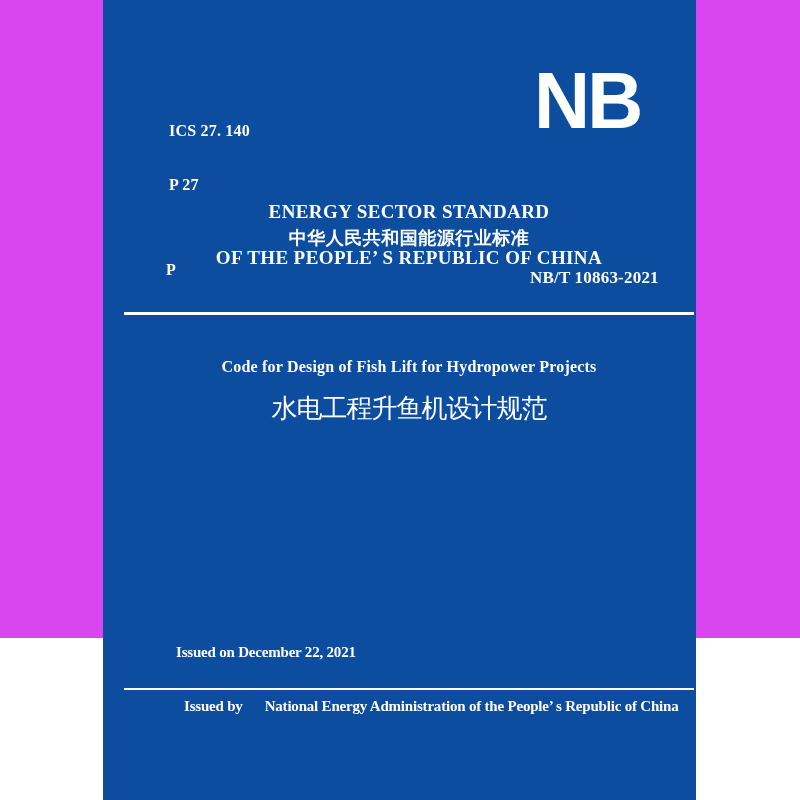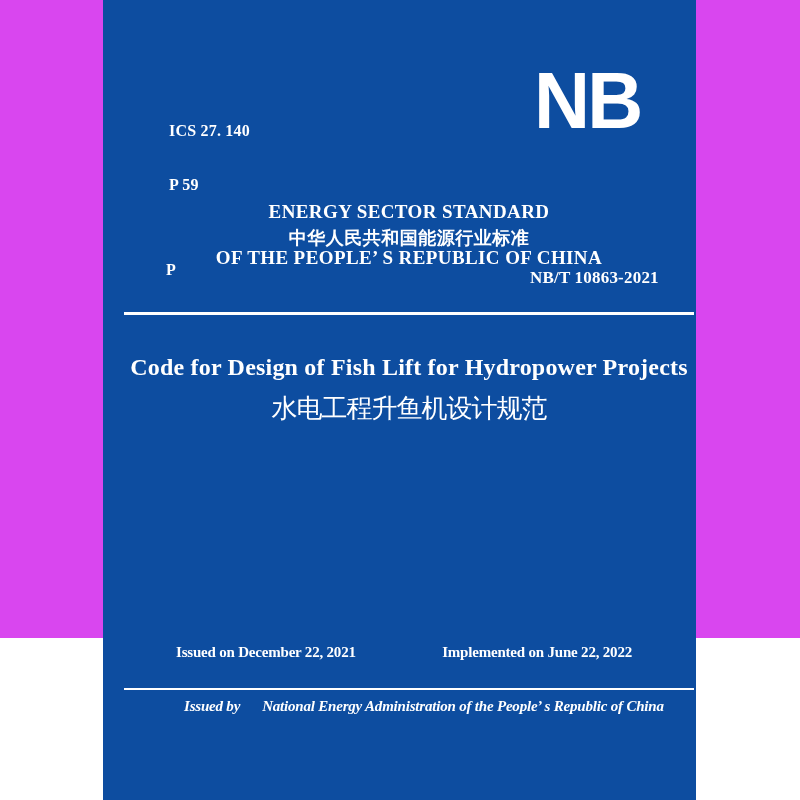--- a/index.html
+++ b/index.html
@@ -90,21 +90,21 @@
   }
   .rule-1 { top: 312px; height: 3px; }
   .rule-2 { top: 688px; height: 2px; }
 
   .title-en {
     left: 11px;
     width: 590px;
     top: 354px;
     text-align: center;
     font-weight: bold;
-    font-size: 24px;
+    font-size: 16px;
     line-height: 26px;
     letter-spacing: 0.2px;
   }
   .title-cn {
     left: 21px;
     width: 570px;
     top: 392px;
     text-align: center;
     font-weight: normal;
     font-size: 26px;
@@ -123,54 +123,52 @@
     letter-spacing: -0.2px;
   }
   .issuer-row {
     left: 81px;
     top: 698px;
     width: 500px;
     font-size: 15px;
     font-weight: bold;
     letter-spacing: -0.2px;
     white-space: nowrap;
-    font-style: italic;
   }
   .issuer-label { margin-right: 22px; }
 </style>
 </head>
 <body>
 
 <div class="canvas">
   <div class="cover">
 
     <div class="abs ics-block">
       <div>ICS 27. 140</div>
-      <div>P 59</div>
+      <div>P 27</div>
     </div>
 
     <div class="abs nb-logo">NB</div>
 
     <div class="abs std-name-cn">中华人民共和国能源行业标准</div>
     <div class="abs std-name-en">
       <div>ENERGY SECTOR STANDARD</div>
       <div>OF THE PEOPLE’ S REPUBLIC OF CHINA</div>
     </div>
 
     <div class="abs doc-class">P</div>
     <div class="abs std-number">NB/T 10863-2021</div>
 
     <div class="abs rule rule-1"></div>
 
     <div class="abs title-en">Code for Design of Fish Lift for Hydropower Projects</div>
     <div class="abs title-cn">水电工程升鱼机设计规范</div>
 
     <div class="abs dates-row">
       <span>Issued on December 22, 2021</span>
-      <span>Implemented on June 22, 2022</span>
     </div>
 
     <div class="abs rule rule-2"></div>
 
     <div class="abs issuer-row">
       <span class="issuer-label">Issued by</span><span>National Energy Administration of the People’ s Republic of China</span>
     </div>
 
   </div>
 </div>

